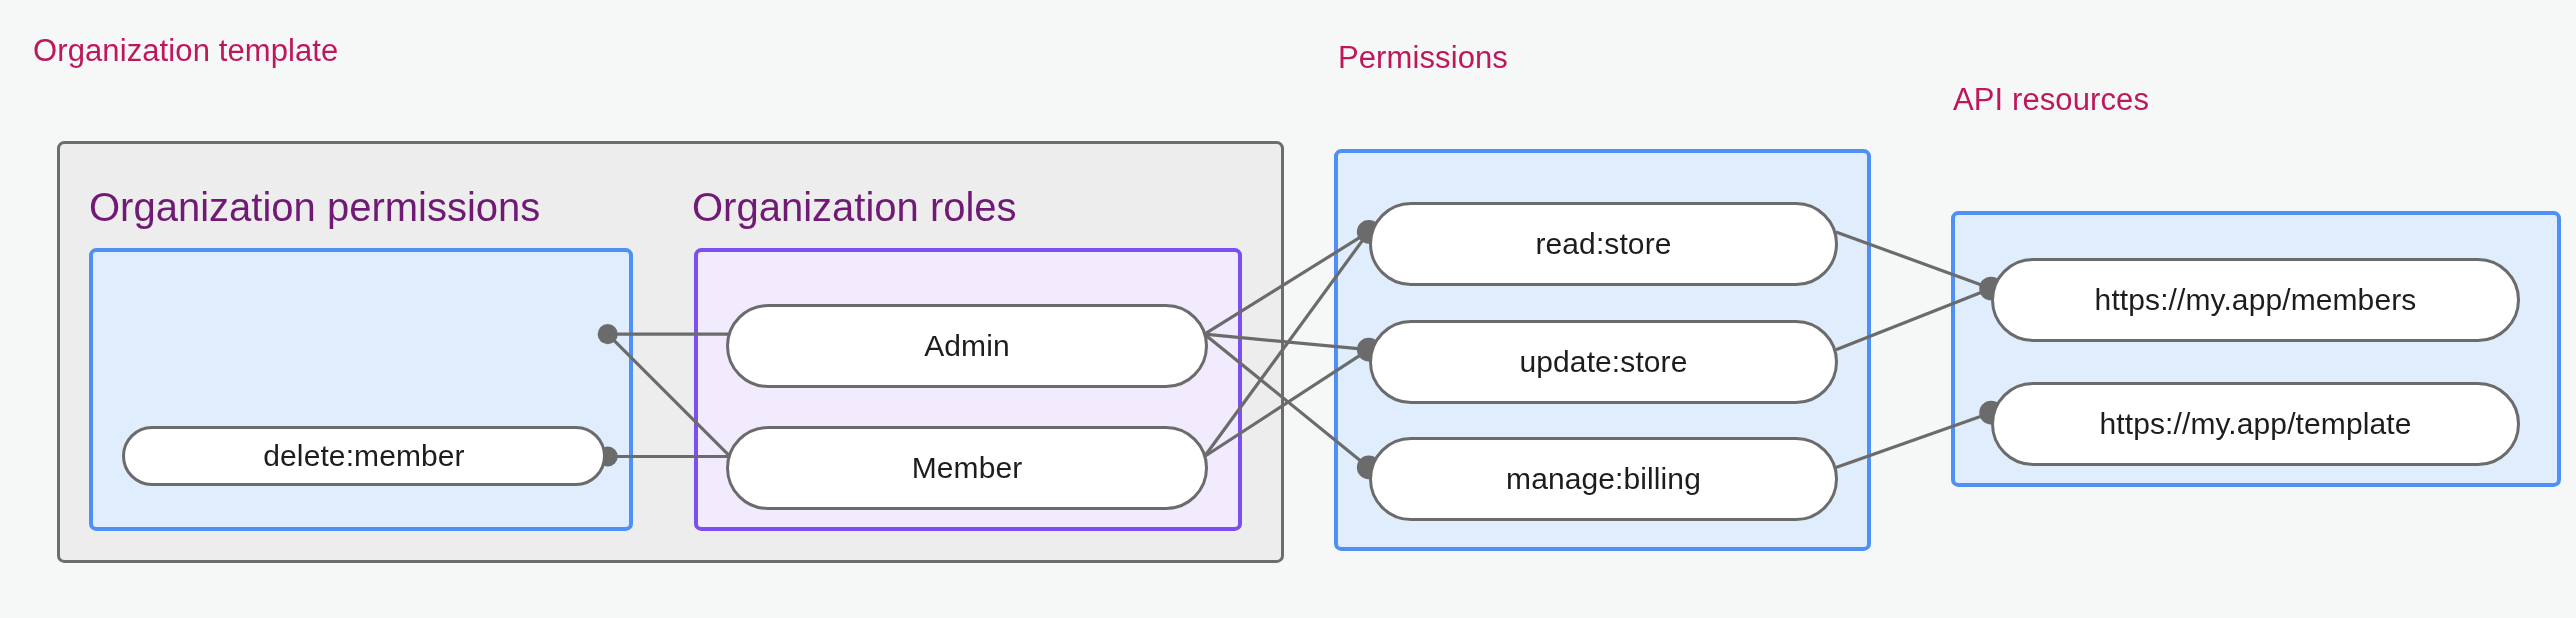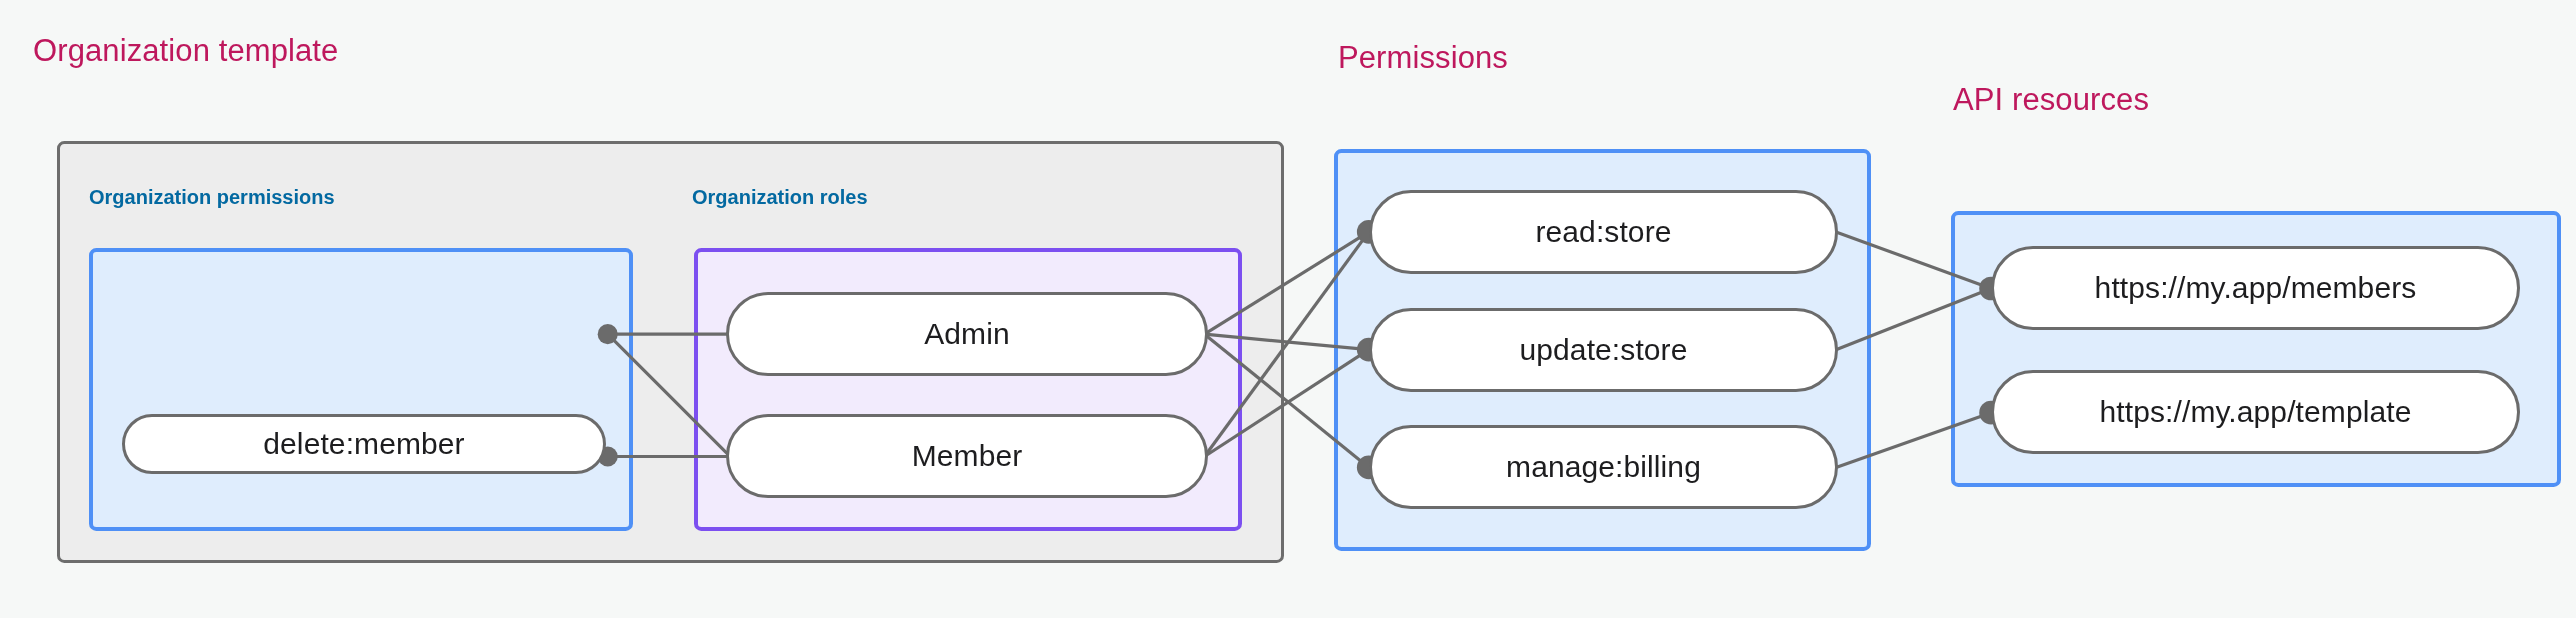--- a/index.html
+++ b/index.html
@@ -26,23 +26,23 @@
     position: absolute;
     font-size: 31px;
     font-weight: 400;
     color: #be185d;
     letter-spacing: 0.1px;
     white-space: nowrap;
     line-height: 1;
   }
   .group-title {
     position: absolute;
-    font-size: 20px;
-    font-weight: 700;
-    color: #0369a1;
+    font-size: 40px;
+    font-weight: 400;
+    color: #701a75;
     white-space: nowrap;
     line-height: 1;
   }
   
   .outer-box {
     position: absolute;
     box-sizing: border-box;
     background: #ededed;
     border: 3.7px solid #6d6d6d;
     border-radius: 7.3px;
@@ -68,20 +68,21 @@
     background: #ffffff;
     border: 3.7px solid #6b6b6b;
     border-radius: 912px;
     display: flex;
     align-items: center;
     justify-content: center;
     font-size: 30px;
     color: #1d1d1f;
     letter-spacing: 0.1px;
     white-space: nowrap;
+    margin-top: 12px;
   }
   
   #edges {
     position: absolute;
     left: 0;
     top: 0;
     width: 2576px;
     height: 619px;
     pointer-events: none;
   }

